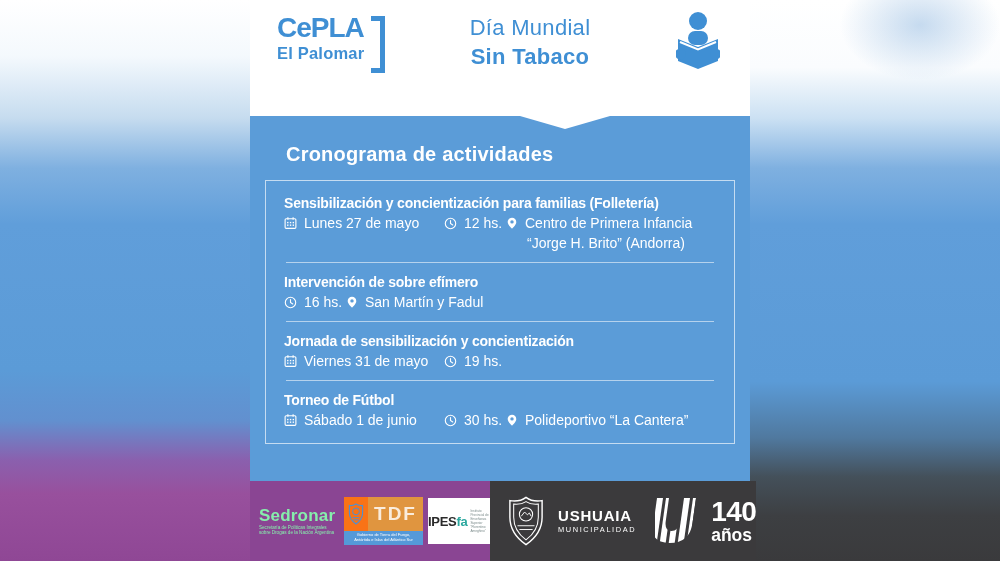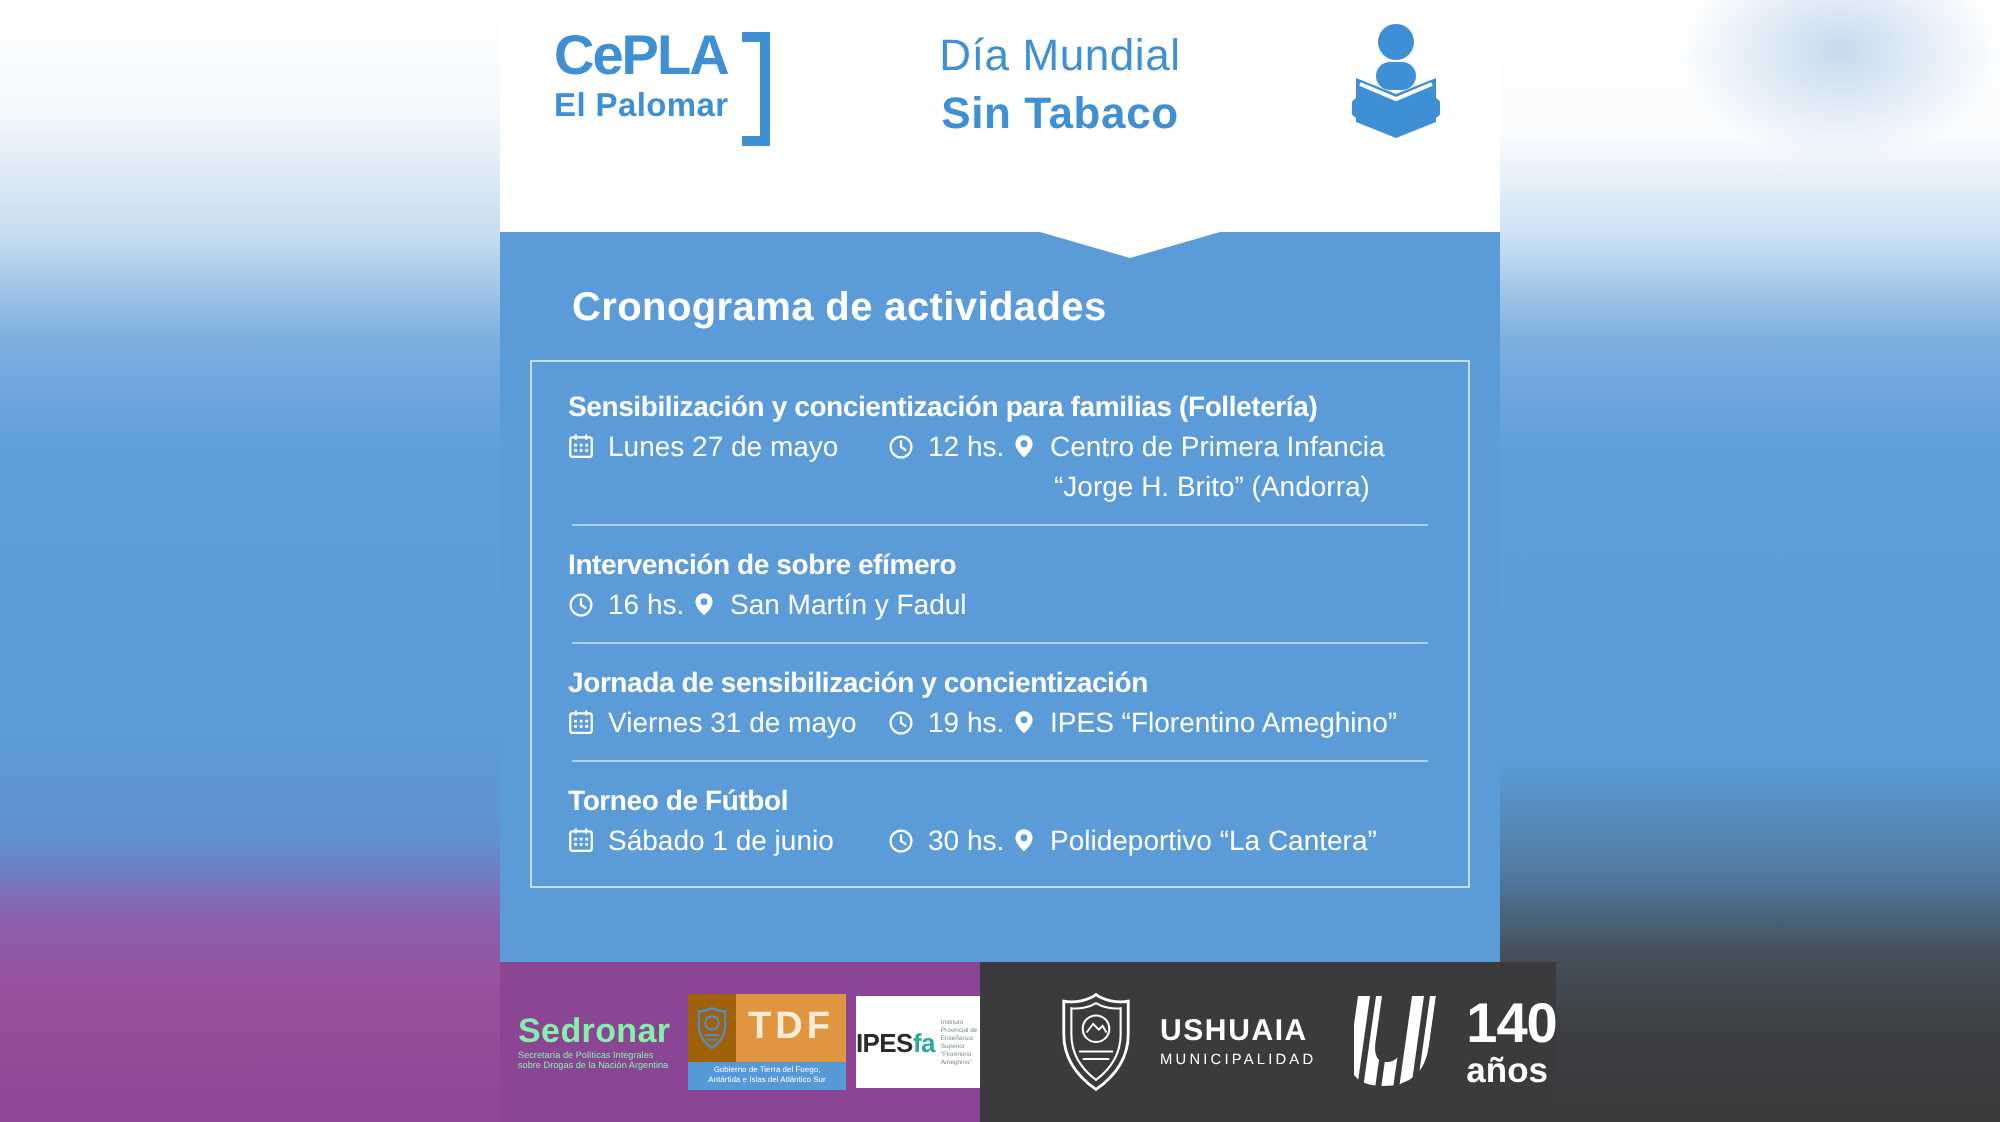--- a/index.html
+++ b/index.html
@@ -61,33 +61,33 @@
   .icn{display:block;}
   
   .footer{position:absolute;left:0;top:481px;width:500px;height:80px;display:flex;}
   .footer-left{
     width:248px;background:var(--footer-purple,#8a4593);
     display:flex;align-items:center;gap:5px;padding-left:9px;box-sizing:border-box;
   }
   .sedronar{width:80px;color:#86efac;}
   .sedronar-name{font-size:17px;font-weight:800;letter-spacing:.2px;line-height:17px;}
   .sedronar-sub{font-size:4.6px;line-height:5.4px;margin-top:1px;white-space:nowrap;}
-  .tdf{width:79px;height:48px;background:#a16207;display:grid;
+  .tdf{width:79px;height:48px;background:#f97316;display:grid;
     grid-template-columns:24px 1fr;grid-template-rows:34px 14px;}
   .tdf-crest{display:flex;align-items:center;justify-content:center;}
   .tdf-acronym{background:var(--tdf-orange,#e0953f);color:rgba(255,255,255,.82);
     font-size:19px;font-weight:700;letter-spacing:2px;display:flex;align-items:center;justify-content:center;}
   .tdf-strip{grid-column:1/3;background:var(--tdf-blue,#5599d8);color:#fff;
     font-size:4px;line-height:4.8px;text-align:center;padding-top:2px;box-sizing:border-box;}
   .ipes{width:62px;height:46px;background:#fff;display:flex;align-items:center;justify-content:center;gap:3px;}
   .ipes-name{font-size:13px;font-weight:800;color:#2b2b2b;letter-spacing:-.3px;}
   .ipes-fa{color:var(--ipes-teal,#2ca89f);}
   .ipes-sub{width:25px;font-size:3.2px;line-height:4px;color:#7a8a8a;}
   .footer-right{flex:1;background:var(--footer-dark,#3b3a3c);
-    display:flex;align-items:center;gap:14px;padding-left:40px;box-sizing:border-box;color:#fff;}
+    display:flex;align-items:center;gap:14px;padding-left:18px;box-sizing:border-box;color:#fff;}
   .ush-city{font-size:15px;font-weight:800;letter-spacing:.8px;line-height:15px;}
   .ush-sub{font-size:7.4px;letter-spacing:1.6px;margin-top:2px;text-align:center;}
   .stripes-u{margin-left:5px;}
   .years{line-height:1;}
   .years-num{font-size:28px;font-weight:800;letter-spacing:-.5px;}
   .years-label{font-size:17.5px;font-weight:700;margin-top:1px;}
 </style>
 </head>
 <body>
 
@@ -216,29 +216,20 @@
                   </g>
                 </svg>
               <span>Viernes 31 de mayo</span>
             </span>
             <span class="grp g2">
               <svg class="icn" width="13" height="13" viewBox="0 0 14 14">
                   <circle cx="7" cy="7" r="5.6" fill="none" stroke="#fff" stroke-width="1.2"></circle>
                   <path d="M7,3.8 L7,7 L9.4,8.6" fill="none" stroke="#fff" stroke-width="1.2" stroke-linecap="round"></path>
                 </svg>
               <span>19 hs.</span>
-            </span>
-            <span class="grp g3">
-              <span class="pin-wrap">
-                  <svg class="icn" width="12" height="14" viewBox="0 0 14 14">
-                    <path d="M7,0.8 C4.2,0.8 2,3 2,5.8 C2,9.4 7,13.5 7,13.5 C7,13.5 12,9.4 12,5.8 C12,3 9.8,0.8 7,0.8 Z" fill="#fff"></path>
-                    <circle cx="7" cy="5.7" r="2" fill="#5b9cd8"></circle>
-                  </svg>
-                </span>
-              <span>IPES “Florentino Ameghino”</span>
             </span>
           </div>
         </div>
 
         <div class="divider"></div>
 
         <div class="event">
           <div class="event-title">Torneo de Fútbol</div>
           <div class="event-details">
             <span class="grp g1">

